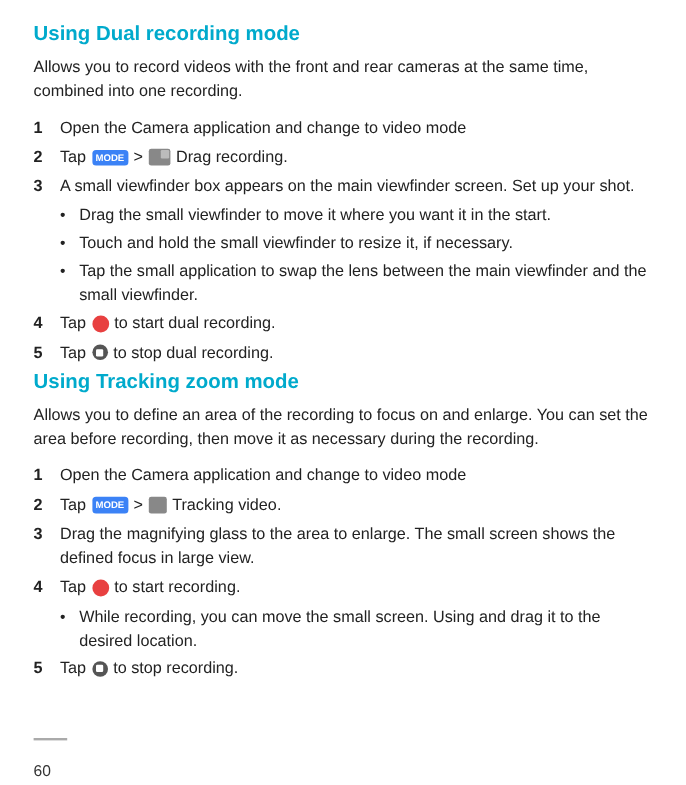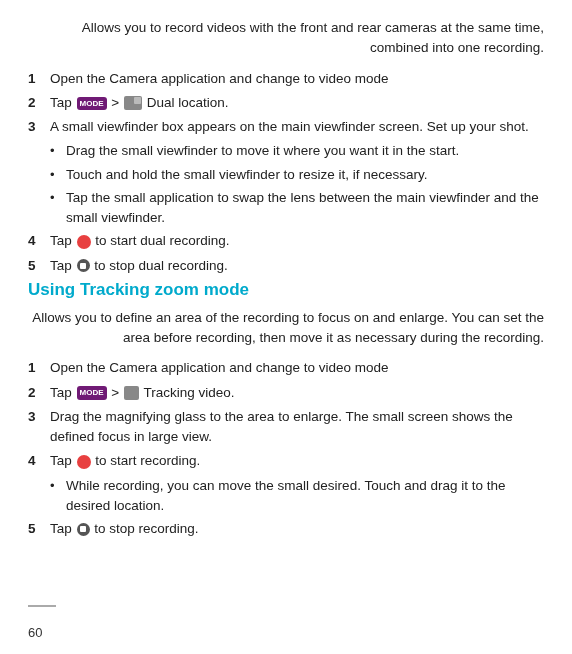--- a/index.html
+++ b/index.html
@@ -29,21 +29,20 @@
       color: #00aacc;
       font-size: 17px;
       font-weight: bold;
       margin-bottom: 8px;
     }
 
     .section-desc {
       font-size: 13.5px;
       line-height: 1.5;
       margin-bottom: 10px;
-      text-align: right;
     }
 
     .step-item {
       display: flex;
       align-items: flex-start;
       margin-bottom: 4px;
       font-size: 13.5px;
       line-height: 1.5;
     }
 
@@ -80,21 +79,21 @@
       flex: 1;
       line-height: 1.5;
     }
 
     .section-gap {
       margin-top: 0;
     }
 
     .icon-mode {
       display: inline-block;
-      background: #701a75;
+      background: #3b82f6;
       color: #fff;
       font-size: 8px;
       font-weight: bold;
       border-radius: 3px;
       padding: 1px 3px;
       vertical-align: middle;
       margin: 0 1px;
       line-height: 1.4;
     }
 
@@ -150,21 +149,21 @@
       height: 14px;
       background: #888;
       vertical-align: middle;
       margin: 0 1px;
       border-radius: 2px;
       position: relative;
     }
 
     .page-footer {
       position: absolute;
-      bottom: 14px;
+      bottom: 4px;
       left: 28px;
       right: 28px;
       display: flex;
       align-items: flex-end;
     }
 
     .page-number {
       font-size: 13px;
       color: #333;
     }
@@ -175,29 +174,30 @@
       background: #aaa;
       margin-bottom: 18px;
     }
   </style>
 </head>
 <body>
 
 <div class="page-container">
 
   <div>
+    <div class="section-title">Using Dual recording mode</div>
     <div class="section-desc">Allows you to record videos with the front and rear cameras at the same time, combined into one recording.</div>
 
     <div class="step-item">
       <span class="step-number">1</span>
       <span class="step-content">Open the <span class="bold-word">Camera</span> application and change to video mode</span>
     </div>
     <div class="step-item">
       <span class="step-number">2</span>
-      <span class="step-content">Tap <span class="icon-mode">MODE</span> &gt; <span class="icon-dual"></span> <span class="bold-word">Dual location</span>.</span>
+      <span class="step-content">Tap <span class="icon-mode">MODE</span> &gt; <span class="icon-dual"></span> <span class="bold-word">Drag recording</span>.</span>
     </div>
     <div class="step-item">
       <span class="step-number">3</span>
       <span class="step-content">A small viewfinder box appears on the main viewfinder screen. Set up your shot.</span>
     </div>
 
     <div class="bullet-item" style="margin-left:22px;">
       <span class="bullet-dot">•</span>
       <span class="bullet-text">Drag the small viewfinder to move it where you want it in the start.</span>
     </div>
@@ -236,21 +236,21 @@
       <span class="step-number">3</span>
       <span class="step-content">Drag the magnifying glass to the area to enlarge. The small screen shows the defined focus in large view.</span>
     </div>
     <div class="step-item">
       <span class="step-number">4</span>
       <span class="step-content">Tap <span class="icon-record"></span> to start recording.</span>
     </div>
 
     <div class="bullet-item" style="margin-left:22px;">
       <span class="bullet-dot">•</span>
-      <span class="bullet-text">While recording, you can move the small desired. Touch and drag it to the desired location.</span>
+      <span class="bullet-text">While recording, you can move the small screen. Using and drag it to the desired location.</span>
     </div>
 
     <div class="step-item" style="margin-top:2px;">
       <span class="step-number">5</span>
       <span class="step-content">Tap <span class="icon-stop" style="position:relative;display:inline-block;width:13px;height:13px;background:#555;border-radius:50%;vertical-align:middle;margin:0 1px;"><span style="display:block;width:6px;height:6px;background:#fff;position:absolute;top:50%;left:50%;transform:translate(-50%,-50%);border-radius:1px;"></span></span> to stop recording.</span>
     </div>
   </div>
 
   <div class="page-footer">
     <div>

